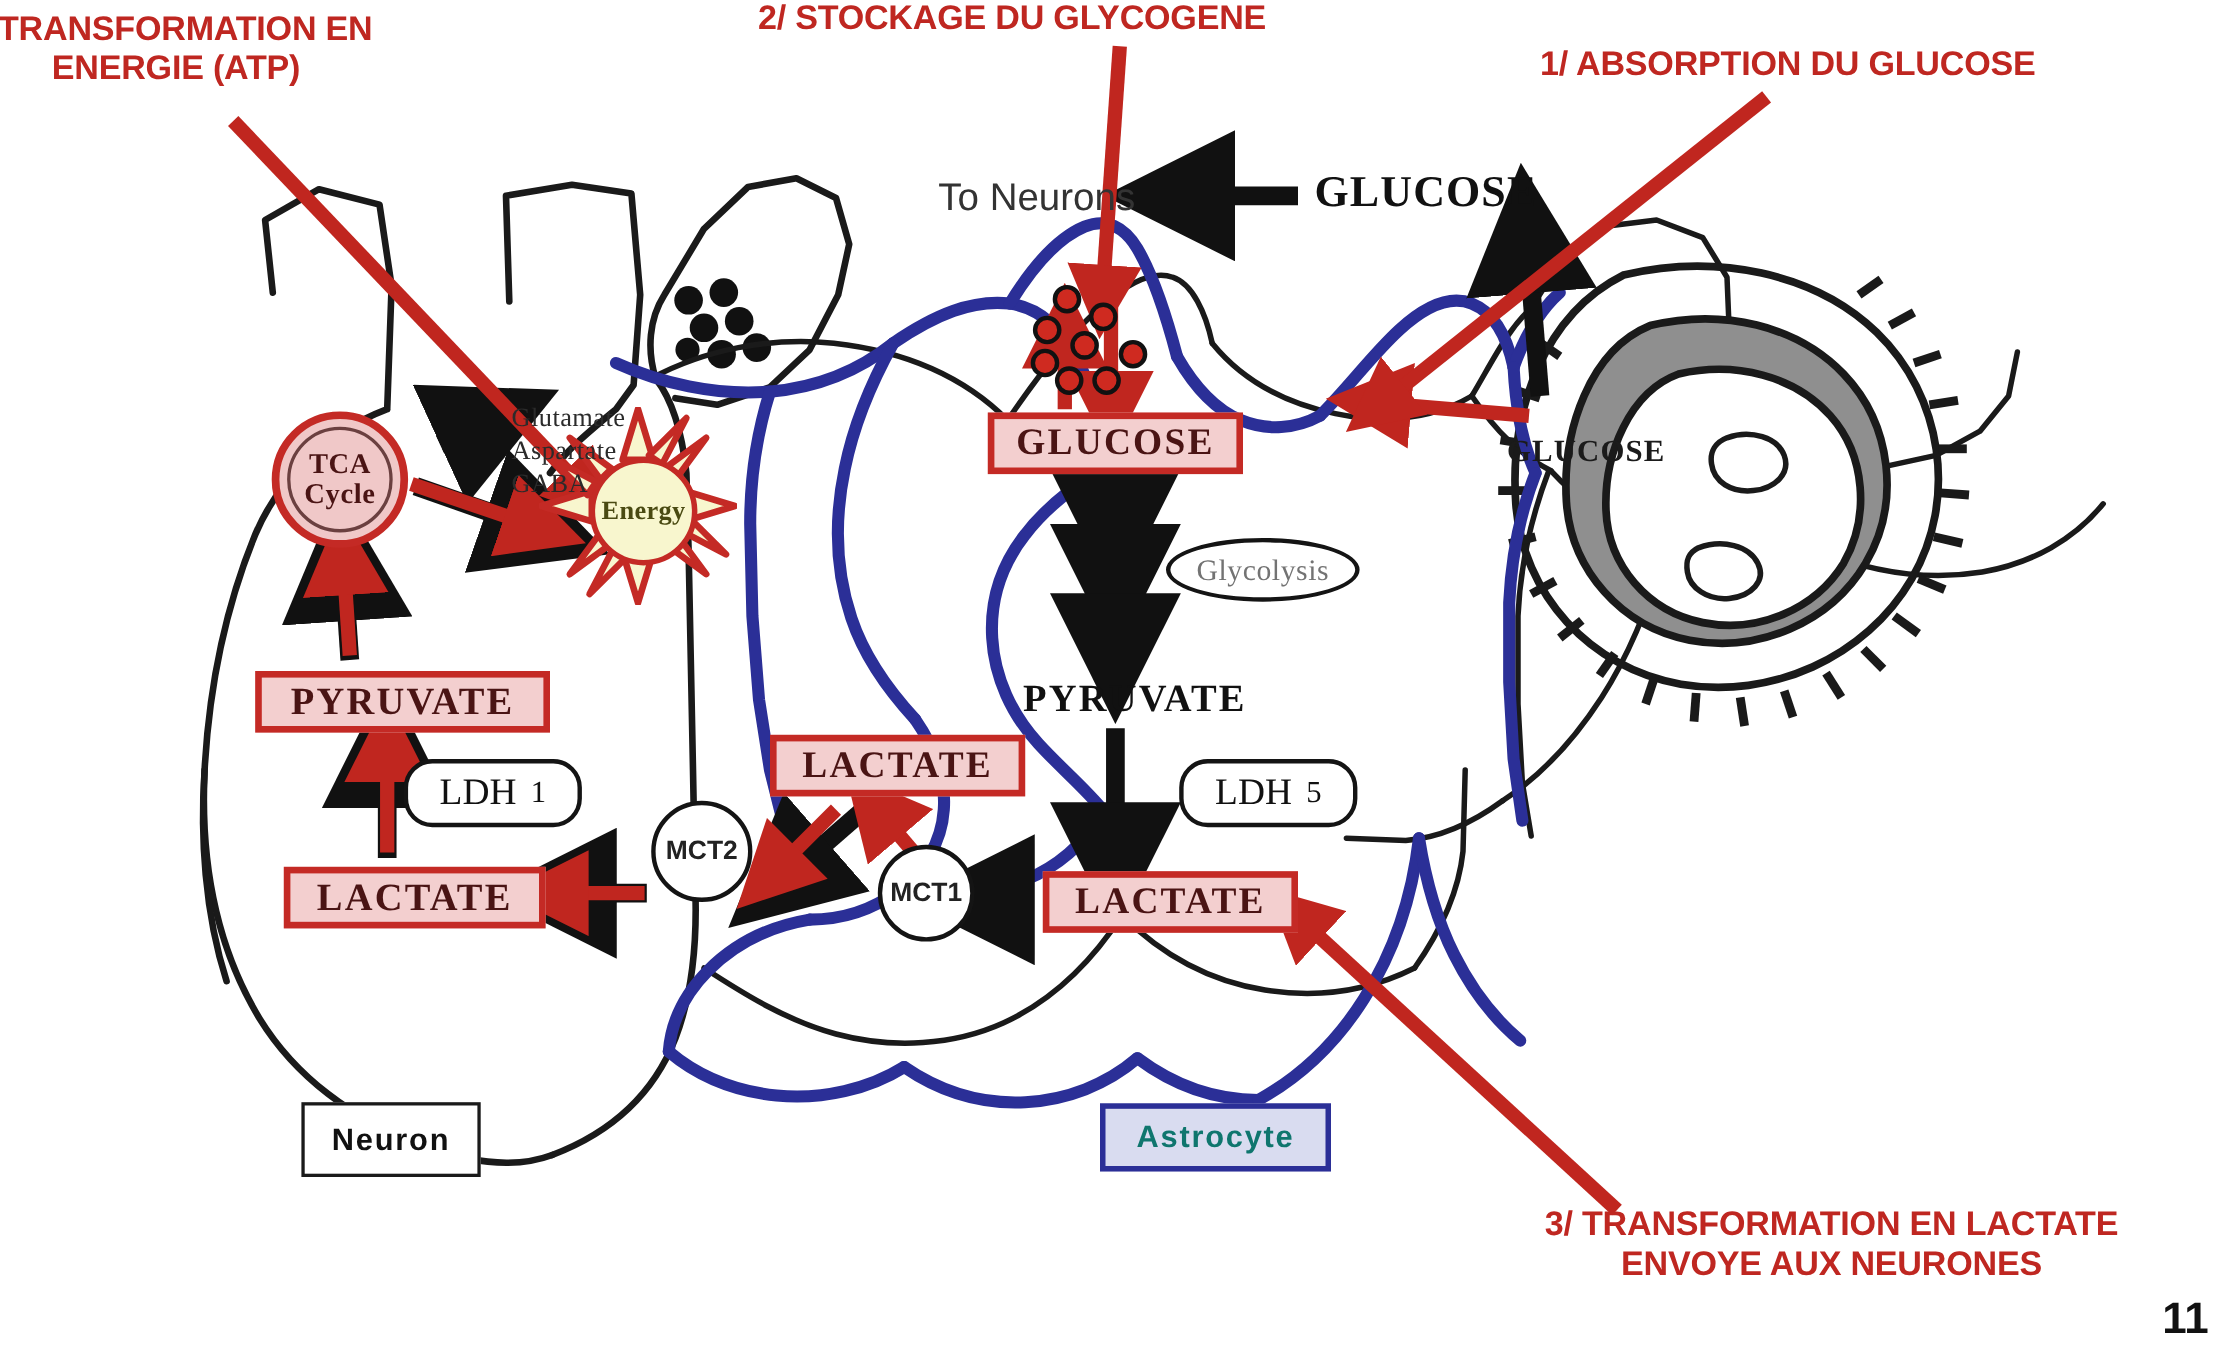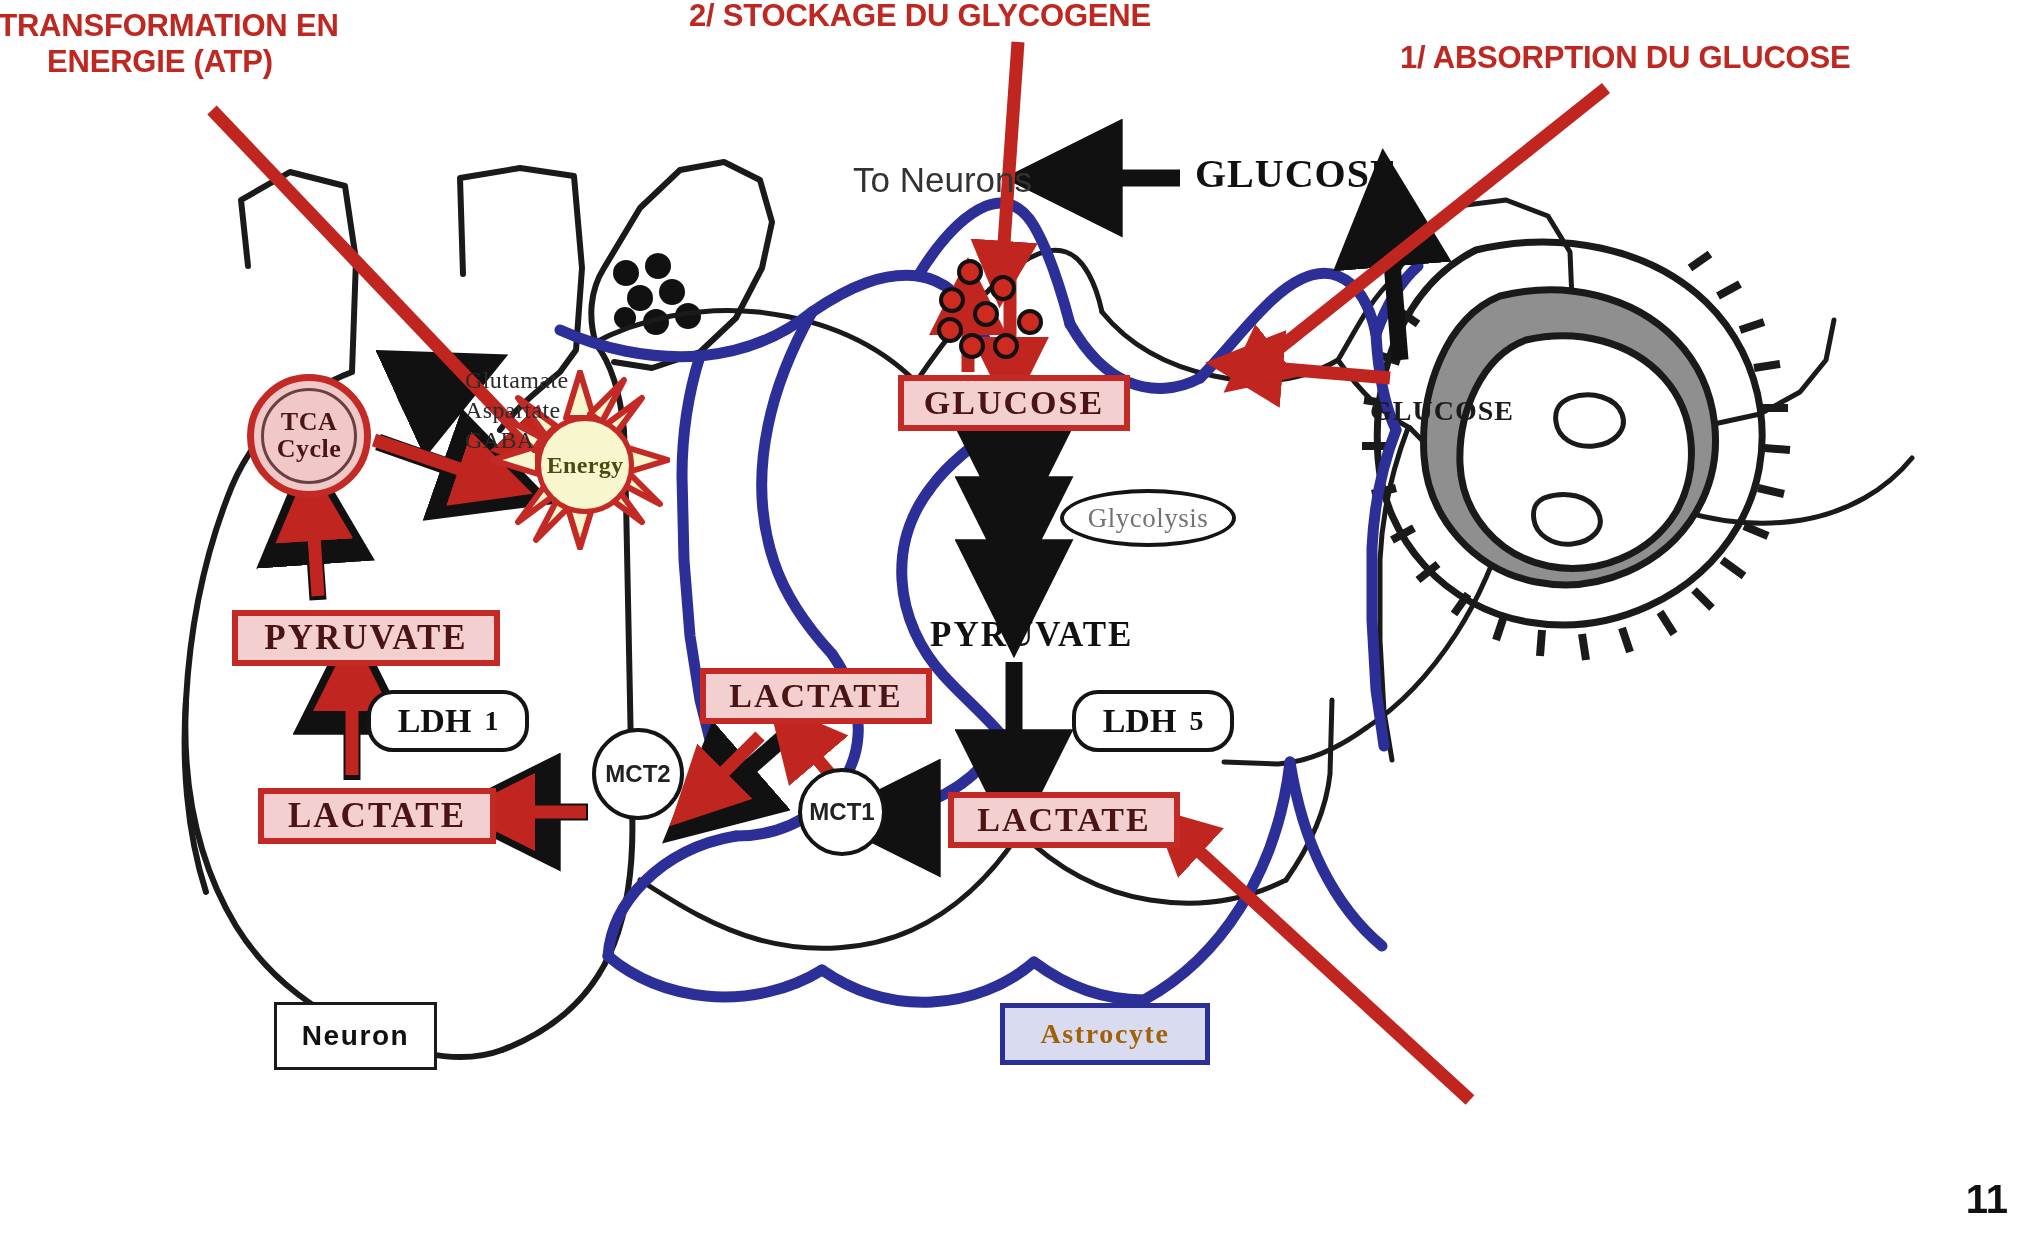--- a/index.html
+++ b/index.html
@@ -82,28 +82,28 @@
 
   
   .idbox{
     position:absolute;box-sizing:border-box;
     display:flex;align-items:center;justify-content:center;
     font-family:"Liberation Sans", sans-serif;
     font-weight:bold;letter-spacing:1.6px;white-space:nowrap;
   }
   #id-neuron{left:249px;top:1002px;width:163px;height:68px;background:#fff;border:3px solid #1a1a1a;color:#111;font-size:28px;margin-left:25px;}
   #id-capillary{left:1402px;top:762px;width:182px;height:58px;background:#fff;border:3px solid #1a1a1a;color:#111;font-size:25px;}
-  #id-astrocyte{left:1000px;top:1003px;width:210px;height:62px;background:#d9dcf0;border:5px solid #2b2f97;color:#a16207;font-size:28px;font-family:Liberation Serif, serif;}
+  #id-astrocyte{left:1000px;top:1003px;width:210px;height:62px;background:#d9dcf0;border:5px solid #2b2f97;color:#0f766e;font-size:28px;}
 
   
   .capsule{
     position:absolute;box-sizing:border-box;
     background:#fff;border:4px solid #141414;border-radius:26px;
     display:flex;align-items:center;justify-content:center;
-    font-family:"Liberation Serif", serif;font-weight:bold;color:#111;
+    font-family:"Liberation Serif", serif;font-weight:normal;color:#111;
     white-space:nowrap;
     gap:12px;
   }
   #cap-ldh1{left:367px;top:690px;width:162px;height:62px;font-size:34px;}
   #cap-ldh5{left:1072px;top:690px;width:162px;height:62px;font-size:34px;}
   .sub{font-size:0.82em;vertical-align:-0.22em;padding-left:1px;}
 
   
   .mct{
     position:absolute;box-sizing:border-box;border-radius:50%;
@@ -451,16 +451,18 @@
   <div class="mct" id="mct2">MCT2</div>
   <div class="mct" id="mct1">MCT1</div>
 
   <div class="idbox" id="id-neuron">Neuron</div>
   <div class="idbox" id="id-astrocyte">Astrocyte</div>
 
   <div class="annot" id="annot-atp">/ TRANSFORMATION EN
 ENERGIE (ATP)</div>
   <div class="annot" id="annot-glycogene">2/ STOCKAGE DU GLYCOGENE</div>
   <div class="annot" id="annot-glucose">1/ ABSORPTION DU GLUCOSE</div>
+  <div class="annot" id="annot-lactate">3/ TRANSFORMATION EN LACTATE
+ENVOYE AUX NEURONES</div>
 
   <div id="slide-no">11</div>
 
 </div>
 
 </body></html>

